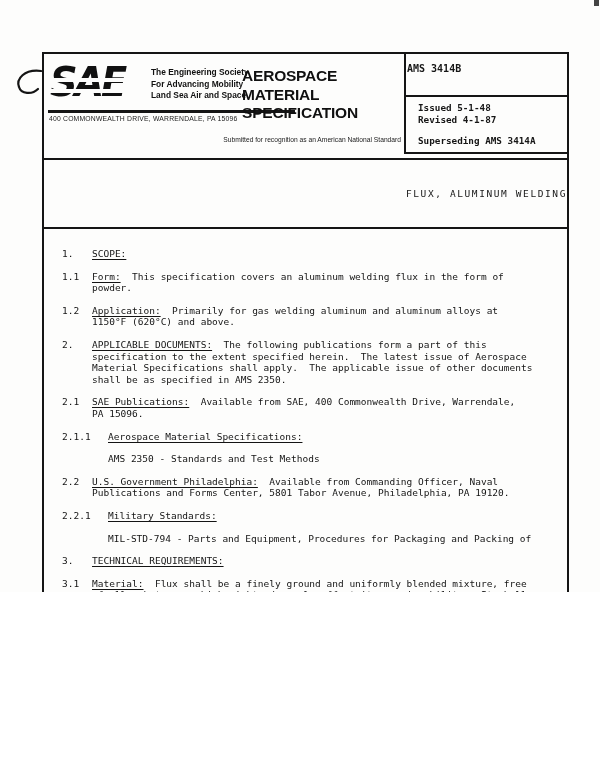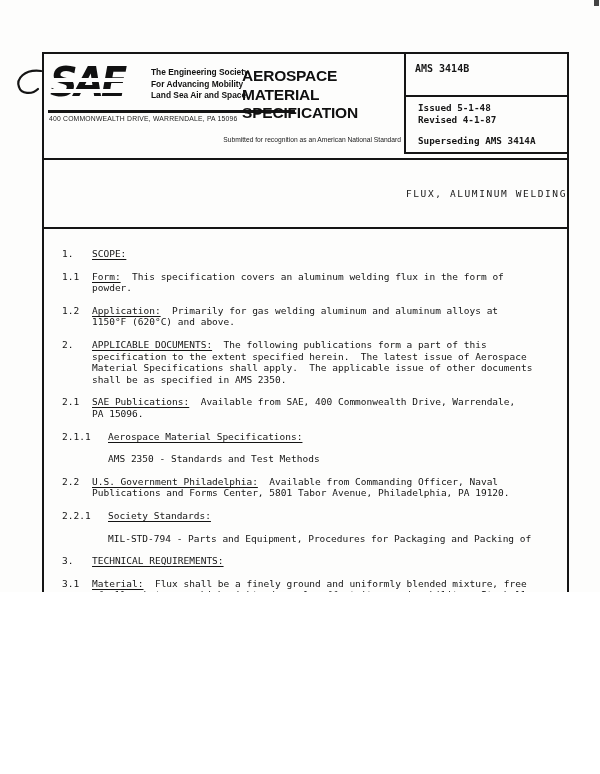--- a/index.html
+++ b/index.html
@@ -41,21 +41,21 @@
     position:absolute; left:198px; top:13px;
     font-weight:bold; font-size:15.5px; line-height:18.5px; letter-spacing:-0.2px; color:#101010;
     white-space:nowrap;
   }
 
   .hdr-right {
     position:absolute; right:0; top:0; width:163px; height:100px;
     border-left:2px solid #151515; border-bottom:2px solid #151515;
   }
   .cell-code {
-    height:43px; border-bottom:2px solid #151515; padding:9px 0 0 9px;
+    height:43px; border-bottom:2px solid #151515; padding:9px 0 0 1px;
     font-family:"DejaVu Sans Mono", monospace; font-weight:bold; font-size:10px;
   }
   .cell-dates {
     padding:5px 0 0 12px;
     font-family:"DejaVu Sans Mono", monospace; font-weight:600; font-size:9.3px; line-height:11.5px;
     white-space:nowrap;
   }
   .cell-dates .sup { margin-top:10px; }
 
   
@@ -201,21 +201,21 @@
       </div>
 
       <div class="para">
         <span class="num">2.2</span>
         <div class="ptext"><span class="hd">U.S. Government Philadelphia:</span><span>  Available from Commanding Officer, Naval
 Publications and Forms Center, 5801 Tabor Avenue, Philadelphia, PA 19120.</span></div>
       </div>
 
       <div class="para deep">
         <span class="num">2.2.1</span>
-        <div class="ptext"><span class="hd">Society Standards:</span><span></span></div>
+        <div class="ptext"><span class="hd">Military Standards:</span><span></span></div>
       </div>
 
       <div class="para deep">
         <span class="num"></span>
         <div class="ptext"><span class="hd"></span><span>MIL-STD-794 - Parts and Equipment, Procedures for Packaging and Packing of</span></div>
       </div>
 
       <div class="para">
         <span class="num">3.</span>
         <div class="ptext"><span class="hd">TECHNICAL REQUIREMENTS:</span><span></span></div>

